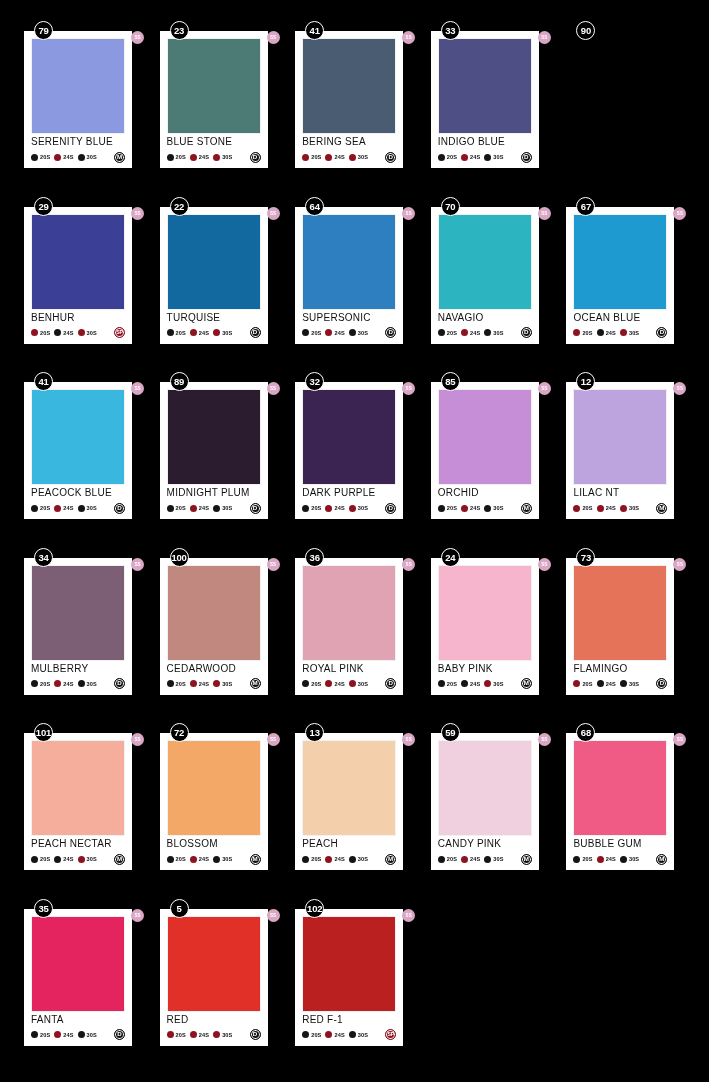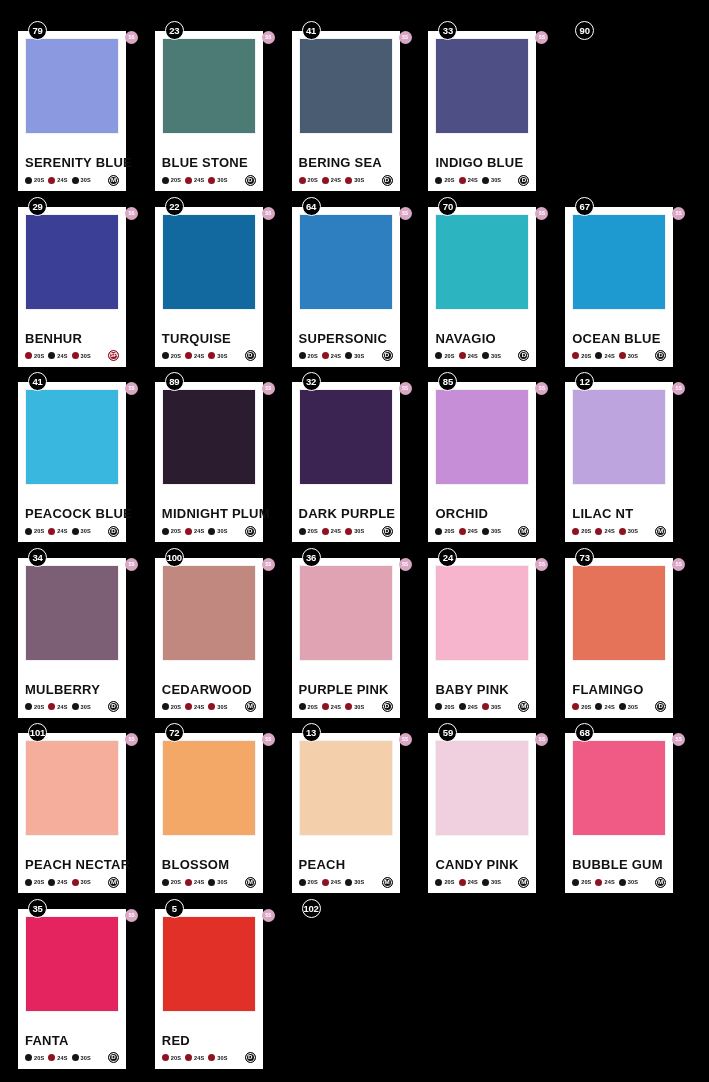--- a/index.html
+++ b/index.html
@@ -9,21 +9,21 @@
     background: #000000;
     font-family: "Liberation Sans", sans-serif;
     overflow: hidden;
   }
   #grid {
     display: grid;
     grid-template-columns: repeat(5, 1fr);
     grid-template-rows: repeat(6, 1fr);
     column-gap: 11px;
     row-gap: 0px;
-    padding: 21px 18px 8px 18px;
+    padding: 21px 18px 8px 24px;
     width: 709px;
     height: 1082px;
   }
   .cell {
     position: relative;
     display: flex;
     flex-direction: column;
     align-items: flex-start;
   }
   .num-badge {
@@ -51,25 +51,25 @@
     padding: 7px 7px 5px 7px;
     display: flex;
     flex-direction: column;
   }
   .swatch {
     width: 100%;
     height: 96px;
     border: 1px solid #f1f1f1;
   }
   .card-name {
-    font-size: 13px;
-    font-weight: 700;
+    font-size: 10px;
+    font-weight: 400;
     color: #111111;
     letter-spacing: 0.25px;
-    margin-top: 21px;
+    margin-top: 2px;
     margin-bottom: 4px;
     white-space: nowrap;
   }
   .meta-row {
     display: flex;
     align-items: center;
     gap: 2px;
     height: 12px;
   }
   .dot {
@@ -408,21 +408,21 @@
           <span class="dot-label">30S</span>
           <span class="type-badge M">M</span>
         </div>
       </div>
     </div>
     <div class="cell">
       <div class="num-badge">36</div>
       <div class="card">
         <div class="corner-badge">SS</div>
         <div class="swatch" style="background: rgb(223, 163, 180);"></div>
-        <div class="card-name">PURPLE PINK</div>
+        <div class="card-name">ROYAL PINK</div>
         <div class="meta-row">
           <span class="dot black"></span>
           <span class="dot-label">20S</span>
           <span class="dot red"></span>
           <span class="dot-label">24S</span>
           <span class="dot red"></span>
           <span class="dot-label">30S</span>
           <span class="type-badge D">D</span>
         </div>
       </div>
@@ -575,14 +575,28 @@
           <span class="dot red"></span>
           <span class="dot-label">24S</span>
           <span class="dot red"></span>
           <span class="dot-label">30S</span>
           <span class="type-badge D">D</span>
         </div>
       </div>
     </div>
     <div class="cell">
       <div class="num-badge">102</div>
+      <div class="card">
+        <div class="corner-badge">SS</div>
+        <div class="swatch" style="background: rgb(185, 32, 31);"></div>
+        <div class="card-name">RED F-1</div>
+        <div class="meta-row">
+          <span class="dot black"></span>
+          <span class="dot-label">20S</span>
+          <span class="dot red"></span>
+          <span class="dot-label">24S</span>
+          <span class="dot black"></span>
+          <span class="dot-label">30S</span>
+          <span class="type-badge SP">SP</span>
+        </div>
+      </div>
     </div>
   </div>
 
 </body></html>

